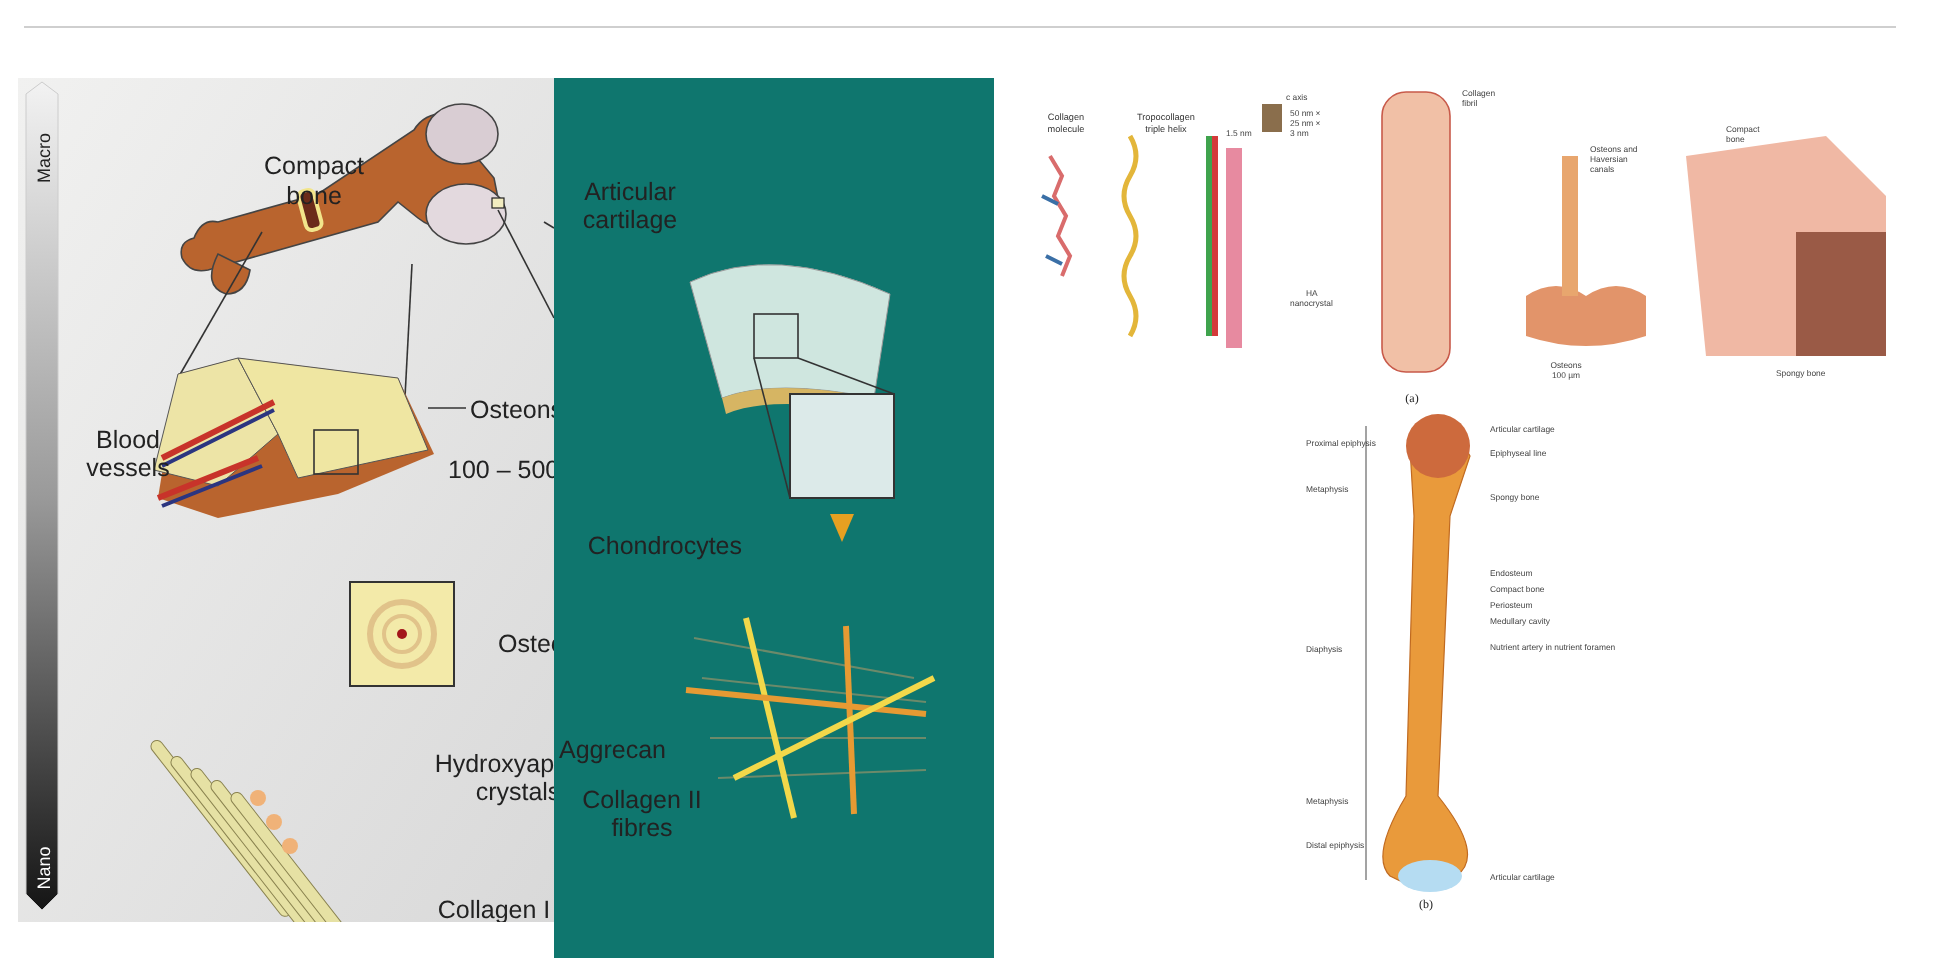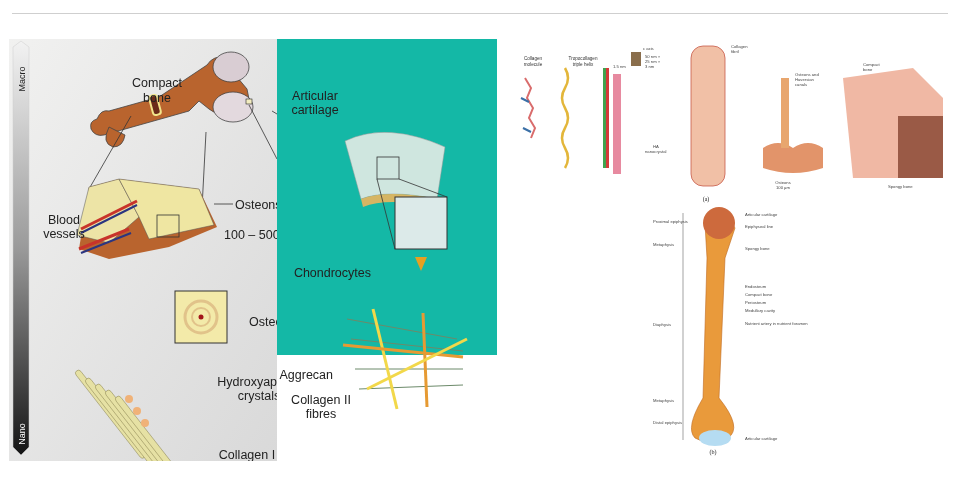--- a/index.html
+++ b/index.html
@@ -87,21 +87,21 @@
     <circle cx="120" cy="360" r="4" fill="#f0b278" stroke="none"></circle>
     <circle cx="128" cy="372" r="4" fill="#f0b278" stroke="none"></circle>
     <circle cx="136" cy="384" r="4" fill="#f0b278" stroke="none"></circle>
   </g>
   <text class="lbl" x="250" y="347" text-anchor="middle">Hydroxyapatite</text>
   <text class="lbl" x="250" y="361" text-anchor="middle">crystals</text>
   <text class="lbl" x="238" y="420" text-anchor="middle">Collagen I</text>
 </svg>
 </div>
 
-<div style="position:absolute;left:277px;top:39px;width:220px;height:316px;background:#14b8a6;">
+<div style="position:absolute;left:277px;top:39px;width:220px;height:440px;background:#0f766e;">
 <svg width="220" height="422" viewBox="0 0 220 422">
   <text class="lbl" x="38" y="61" text-anchor="middle">Articular</text>
   <text class="lbl" x="38" y="75" text-anchor="middle">cartilage</text>
 
   <g>
     <path d="M68 102 Q110 82 168 108 L160 160 Q110 150 84 160 Z" fill="#cfe6df" stroke="#999" stroke-width="0.5"></path>
     <path d="M84 160 Q110 150 160 160 L160 168 Q110 158 86 168 Z" fill="#d6b563"></path>
     <rect x="100" y="118" width="22" height="22" fill="none" stroke="#333" stroke-width="0.8"></rect>
     <rect x="118" y="158" width="52" height="52" fill="#dceae9" stroke="#333" stroke-width="1"></rect>
     <line x1="122" y1="140" x2="170" y2="158" stroke="#333" stroke-width="0.8"></line>

